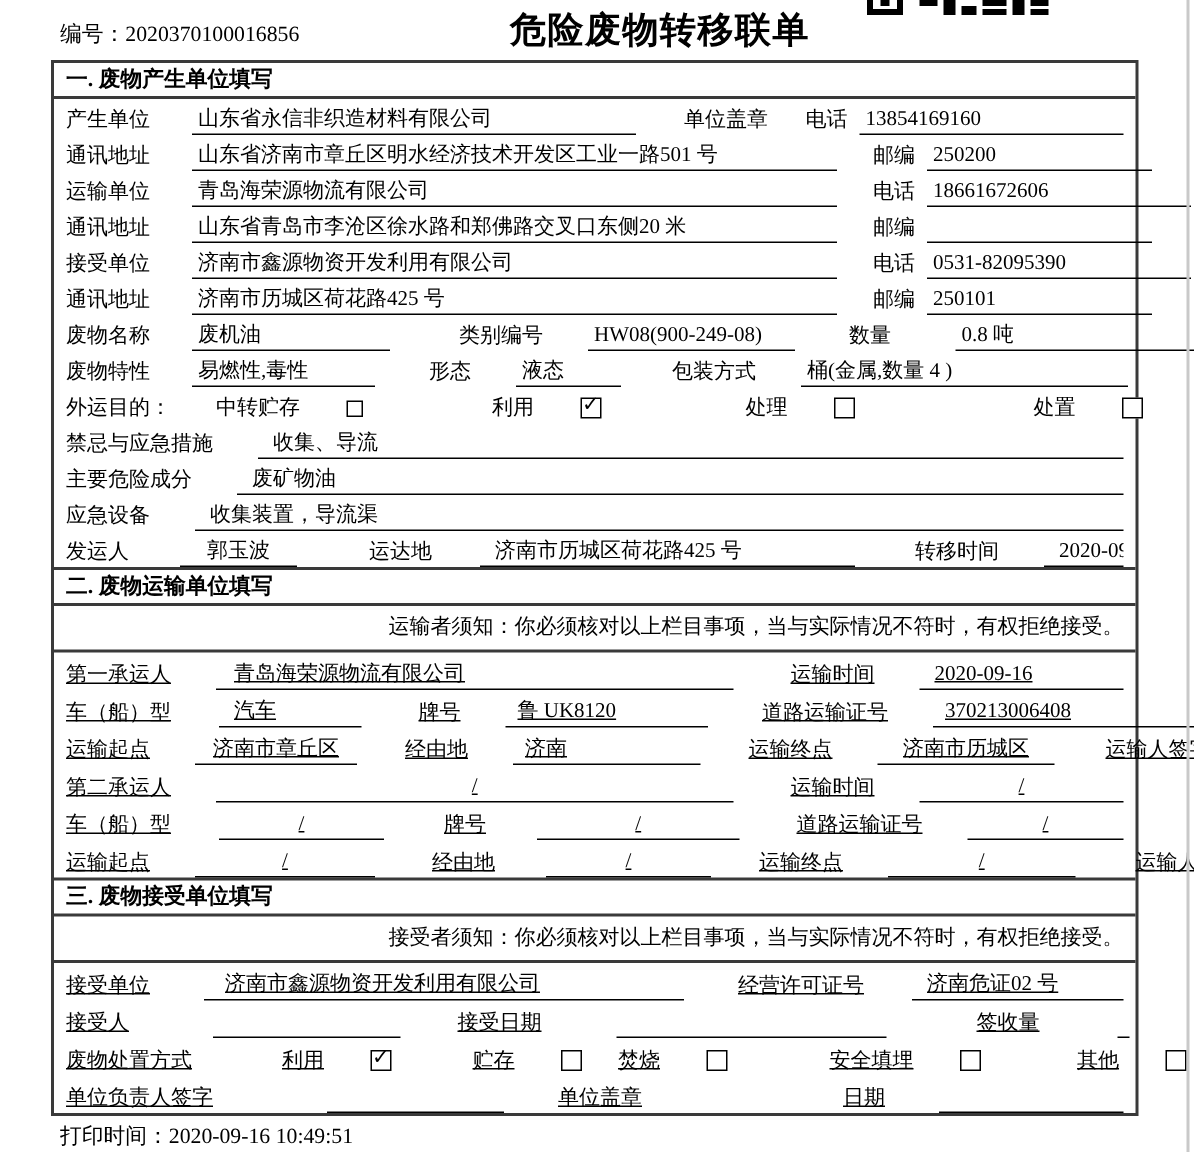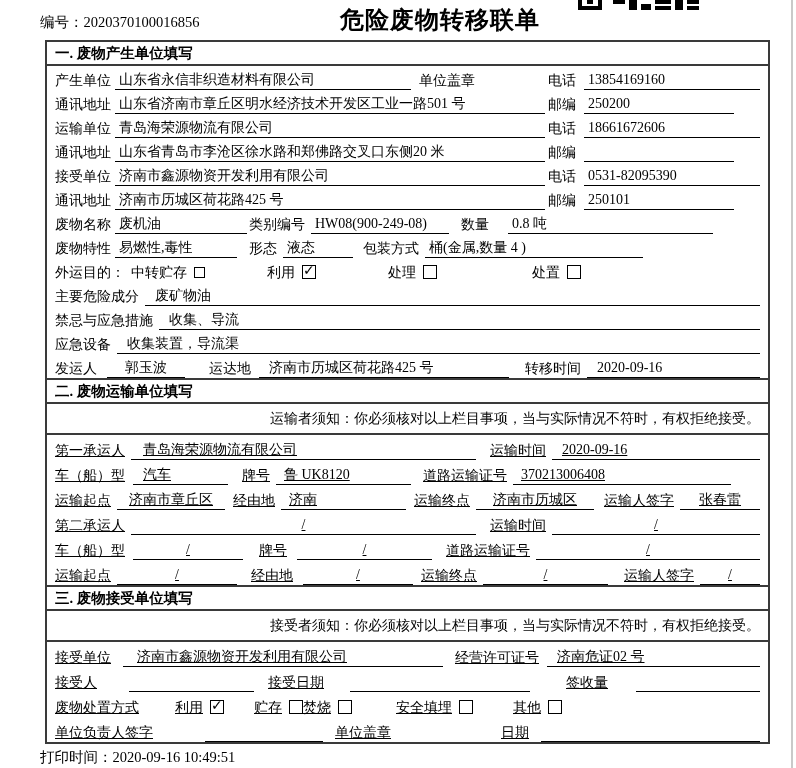--- a/index.html
+++ b/index.html
@@ -7,26 +7,26 @@
     width:796px;height:768px;position:relative;overflow:hidden;
     font-family:"Liberation Serif","DejaVu Serif",serif;
     color:#000;font-size:14px;
   }
   .docno{position:absolute;left:40px;top:13px;font-size:14.5px;white-space:nowrap;}
   .title{position:absolute;left:90px;top:4px;width:700px;text-align:center;
          font-size:24px;font-weight:bold;letter-spacing:1px;}
   .qr{position:absolute;left:578px;top:0;}
   .edge{position:absolute;right:3px;top:0;width:2px;height:768px;background:#c9c9c9;}
 
-  .sheet{position:absolute;left:45px;top:40px;width:721px;border:2px solid #3a3a3a;background:#fff;}
+  .sheet{position:absolute;left:34px;top:40px;width:721px;border:2px solid #3a3a3a;background:#fff;}
   .sec-hd{font-weight:bold;font-size:14.5px;line-height:16px;padding:3px 8px;border-bottom:2px solid #3a3a3a;}
   .sec-hd.mid{border-top:2px solid #3a3a3a;}
   .notice{line-height:16px;padding:7px 8px 6px;border-bottom:2px solid #3a3a3a;white-space:nowrap;text-align:right;}
 
-  .r{display:flex;align-items:flex-end;height:24px;padding:0 8px;box-sizing:border-box;}
+  .r{display:flex;align-items:flex-end;height:24px;padding:0 8px;box-sizing:border-box;gap:24px;}
   .r.h25{height:25px;text-decoration:underline;}
   .r>*{line-height:18px;}
   .l{white-space:nowrap;flex-shrink:0;}
   .f{border-bottom:1px solid #000;white-space:nowrap;overflow:hidden;
      padding:0 4px;box-sizing:border-box;flex-shrink:0;}
   .f.grow{flex:1 1 auto;}
   .f.c{text-align:center;}
   .right{display:flex;margin-left:auto;width:212px;flex-shrink:0;align-items:flex-end;}
   .right .l{margin-right:8px;}
   .right .f.grow{flex:1 1 auto;}
@@ -116,21 +116,21 @@
       <span class="f" style="width:430px;margin-left:4px">济南市历城区荷花路425 号</span>
       <span class="right">
         <span class="l">邮编</span>
         <span class="f zip">250101</span>
       </span>
     </div>
 
     <div class="r">
       <span class="l">废物名称</span>
       <span class="f" style="width:132px;margin-left:4px">废机油</span>
-      <span class="l" style="margin-left:2px">类别编号</span>
+      <span class="l" style="margin-left:22px">类别编号</span>
       <span class="f" style="width:138px;margin-left:6px">HW08(900-249-08)</span>
       <span class="l" style="margin-left:12px">数量</span>
       <span class="f" style="width:205px;margin-left:19px">0.8 吨</span>
     </div>
 
     <div class="r">
       <span class="l">废物特性</span>
       <span class="f" style="width:122px;margin-left:4px">易燃性,毒性</span>
       <span class="l" style="margin-left:12px">形态</span>
       <span class="f" style="width:70px;margin-left:6px">液态</span>
@@ -144,27 +144,27 @@
       <span class="cb sm"></span>
       <span class="l" style="margin-left:62px">利用</span>
       <span class="cb on"></span>
       <span class="l" style="margin-left:72px">处理</span>
       <span class="cb"></span>
       <span class="l" style="margin-left:95px">处置</span>
       <span class="cb"></span>
     </div>
 
     <div class="r">
+      <span class="l">禁忌与应急措施</span>
+      <span class="f grow" style="margin-left:6px;padding-left:10px">收集、导流</span>
+    </div>
+
+    <div class="r">
       <span class="l">主要危险成分</span>
       <span class="f grow" style="margin-left:6px;padding-left:10px">废矿物油</span>
-    </div>
-
-    <div class="r">
-      <span class="l">禁忌与应急措施</span>
-      <span class="f grow" style="margin-left:6px;padding-left:10px">收集、导流</span>
     </div>
 
     <div class="r">
       <span class="l">应急设备</span>
       <span class="f grow" style="margin-left:6px;padding-left:10px">收集装置，导流渠</span>
     </div>
 
     <div class="r">
       <span class="l">发运人</span>
       <span class="f c" style="width:78px;margin-left:10px">郭玉波</span>

